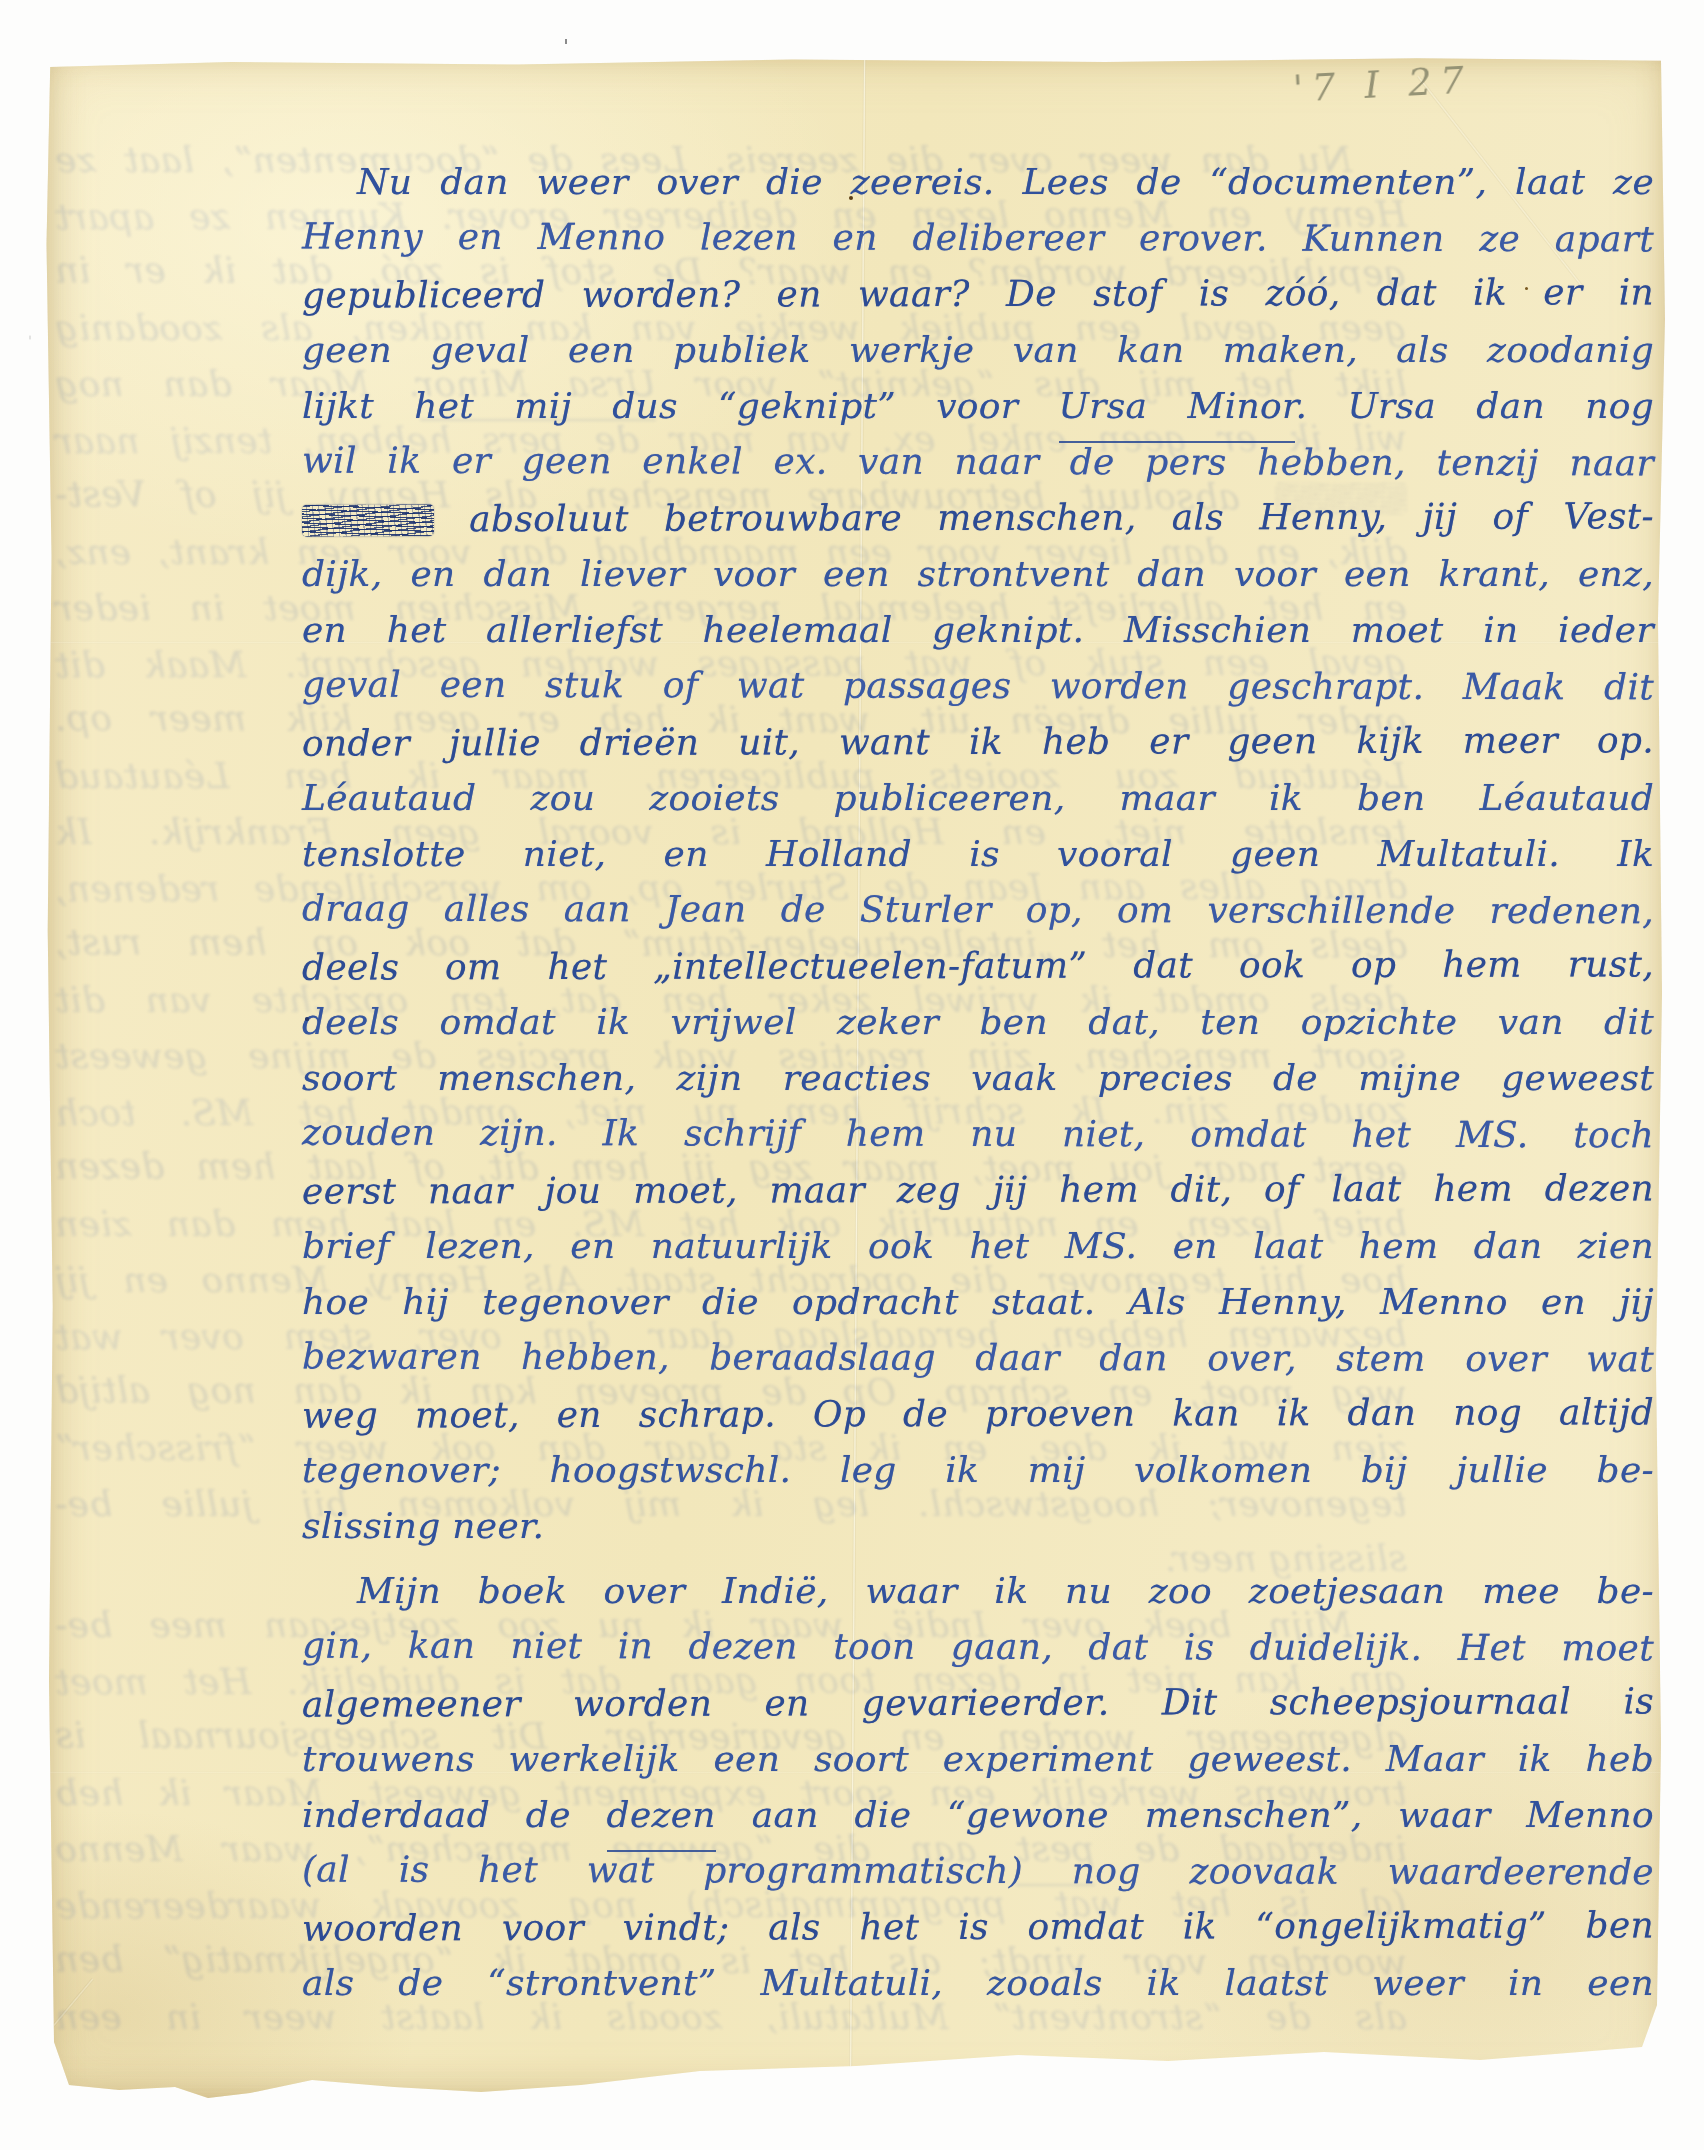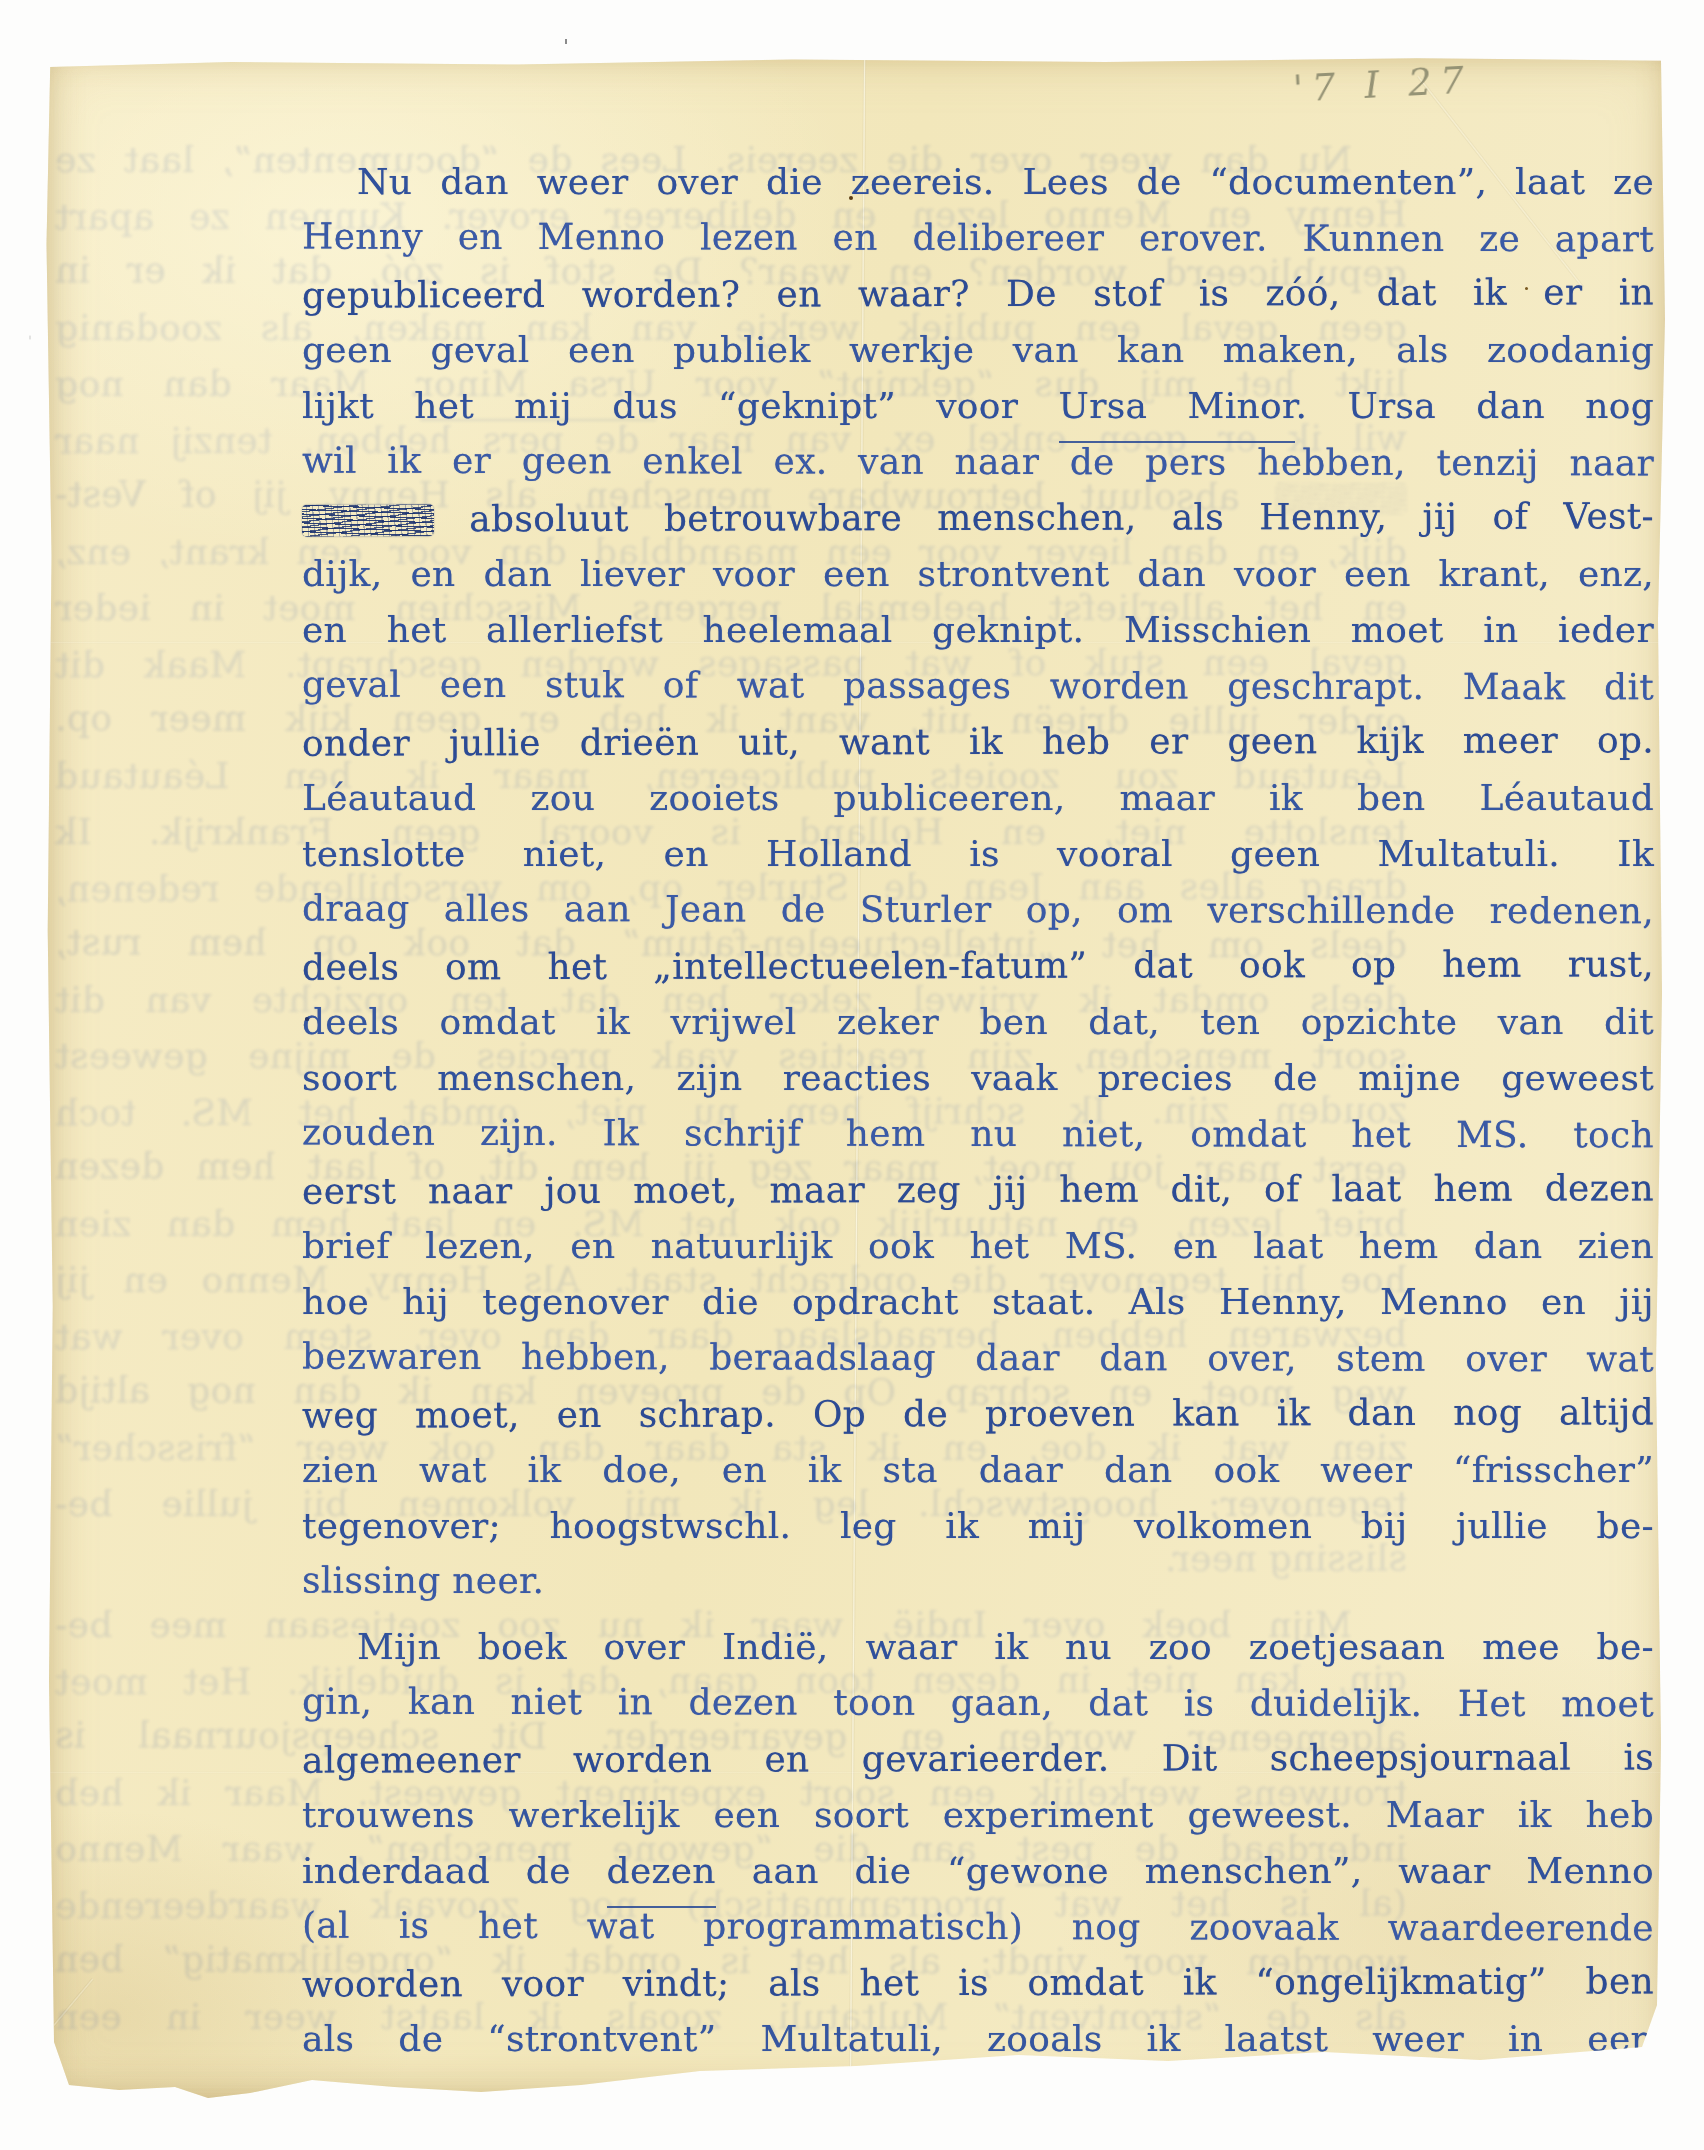--- a/index.html
+++ b/index.html
@@ -44,20 +44,21 @@
     opacity:.35;}
   .crease.h2{left:0;top:1714px;width:100%;height:2.5px;
     background:linear-gradient(180deg, rgba(120,100,50,.10), rgba(255,255,245,.4), rgba(120,100,50,.10));
     opacity:.3;}
   .crease.d2{left:-19px;top:1898px;width:3.1px;height:206px;
     background:linear-gradient(90deg, rgba(120,100,50,.2), rgba(255,255,245,.5), rgba(120,100,50,.16));
     transform:rotate(40deg);opacity:.55;}
 
   .letter-text{
     position:absolute;left:258px;top:97px;width:1352px;
+    font-style:italic;
     font-size:36px;
     letter-spacing:0.3px;
     color:#31539f;
     text-shadow:0 0 0.7px rgba(36,64,140,.55);
   }
   .para{display:block;}
   .para + .para{margin-top:9px;}
   .line{
     height:56px;line-height:56px;
     text-align:justify;text-align-last:justify;
@@ -180,21 +181,20 @@
           <div class="line"><span>draag alles aan Jean de Sturler op, om verschillende redenen,</span></div>
           <div class="line"><span>deels om het „intellectueelen-fatum” dat ook op hem rust,</span></div>
           <div class="line"><span>deels omdat ik vrijwel zeker ben dat, ten opzichte van dit</span></div>
           <div class="line"><span>soort menschen, zijn reacties vaak precies de mijne geweest</span></div>
           <div class="line"><span>zouden zijn. Ik schrijf hem nu niet, omdat het MS. toch</span></div>
           <div class="line"><span>eerst naar jou moet, maar zeg jij hem dit, of laat hem dezen</span></div>
           <div class="line"><span>brief lezen, en natuurlijk ook het MS. en laat hem dan zien</span></div>
           <div class="line"><span>hoe hij tegenover die opdracht staat. Als Henny, Menno en jij</span></div>
           <div class="line"><span>bezwaren hebben, beraadslaag daar dan over, stem over wat</span></div>
           <div class="line"><span>weg moet, en schrap. Op de proeven kan ik dan nog altijd</span></div>
-          <div class="line"><span>zien wat ik doe, en ik sta daar dan ook weer “frisscher”</span></div>
           <div class="line"><span>tegenover; hoogstwschl. leg ik mij volkomen bij jullie be-</span></div>
           <div class="line short"><span>slissing neer.</span></div>
         </div>
         <div class="para">
           <div class="line indent"><span>Mijn boek over Indië, waar ik nu zoo zoetjesaan mee be-</span></div>
           <div class="line"><span>gin, kan niet in dezen toon gaan, dat is duidelijk. Het moet</span></div>
           <div class="line"><span>algemeener worden en gevarieerder. Dit scheepsjournaal is</span></div>
           <div class="line"><span>trouwens werkelijk een soort experiment geweest. Maar ik heb</span></div>
           <div class="line"><span>inderdaad de </span><span class="underline">dezen</span><span> aan die “gewone menschen”, waar Menno</span></div>
           <div class="line"><span>(al is het wat programmatisch) nog zoovaak waardeerende</span></div>

